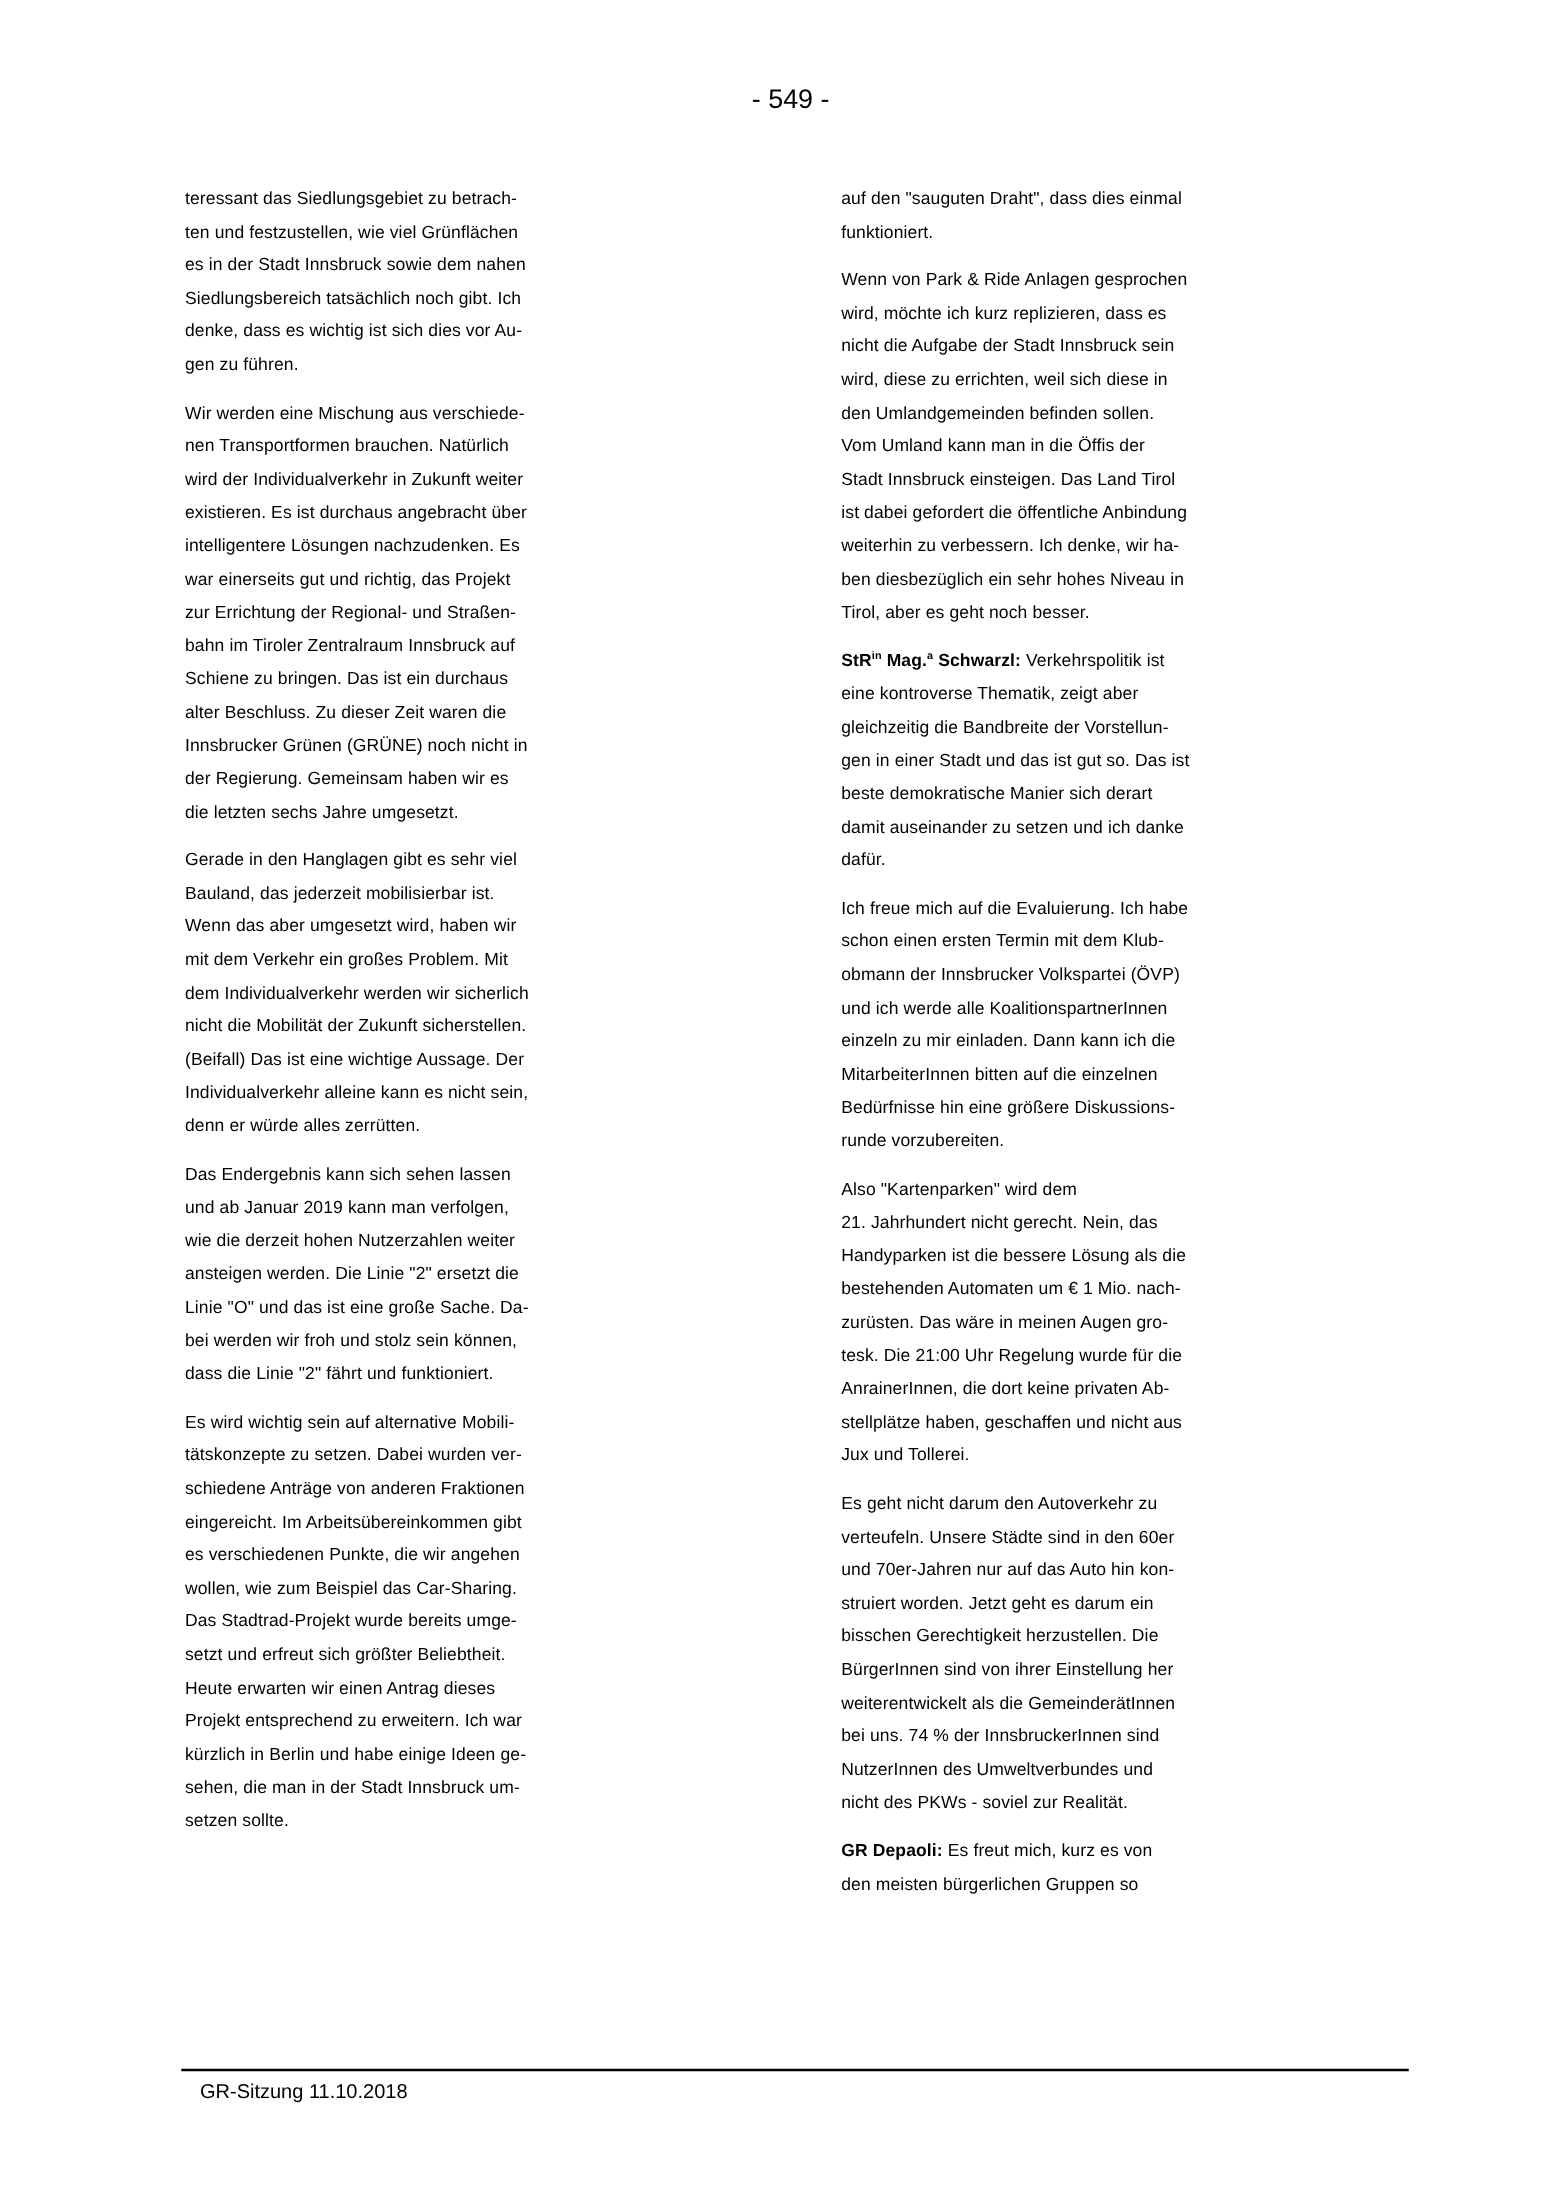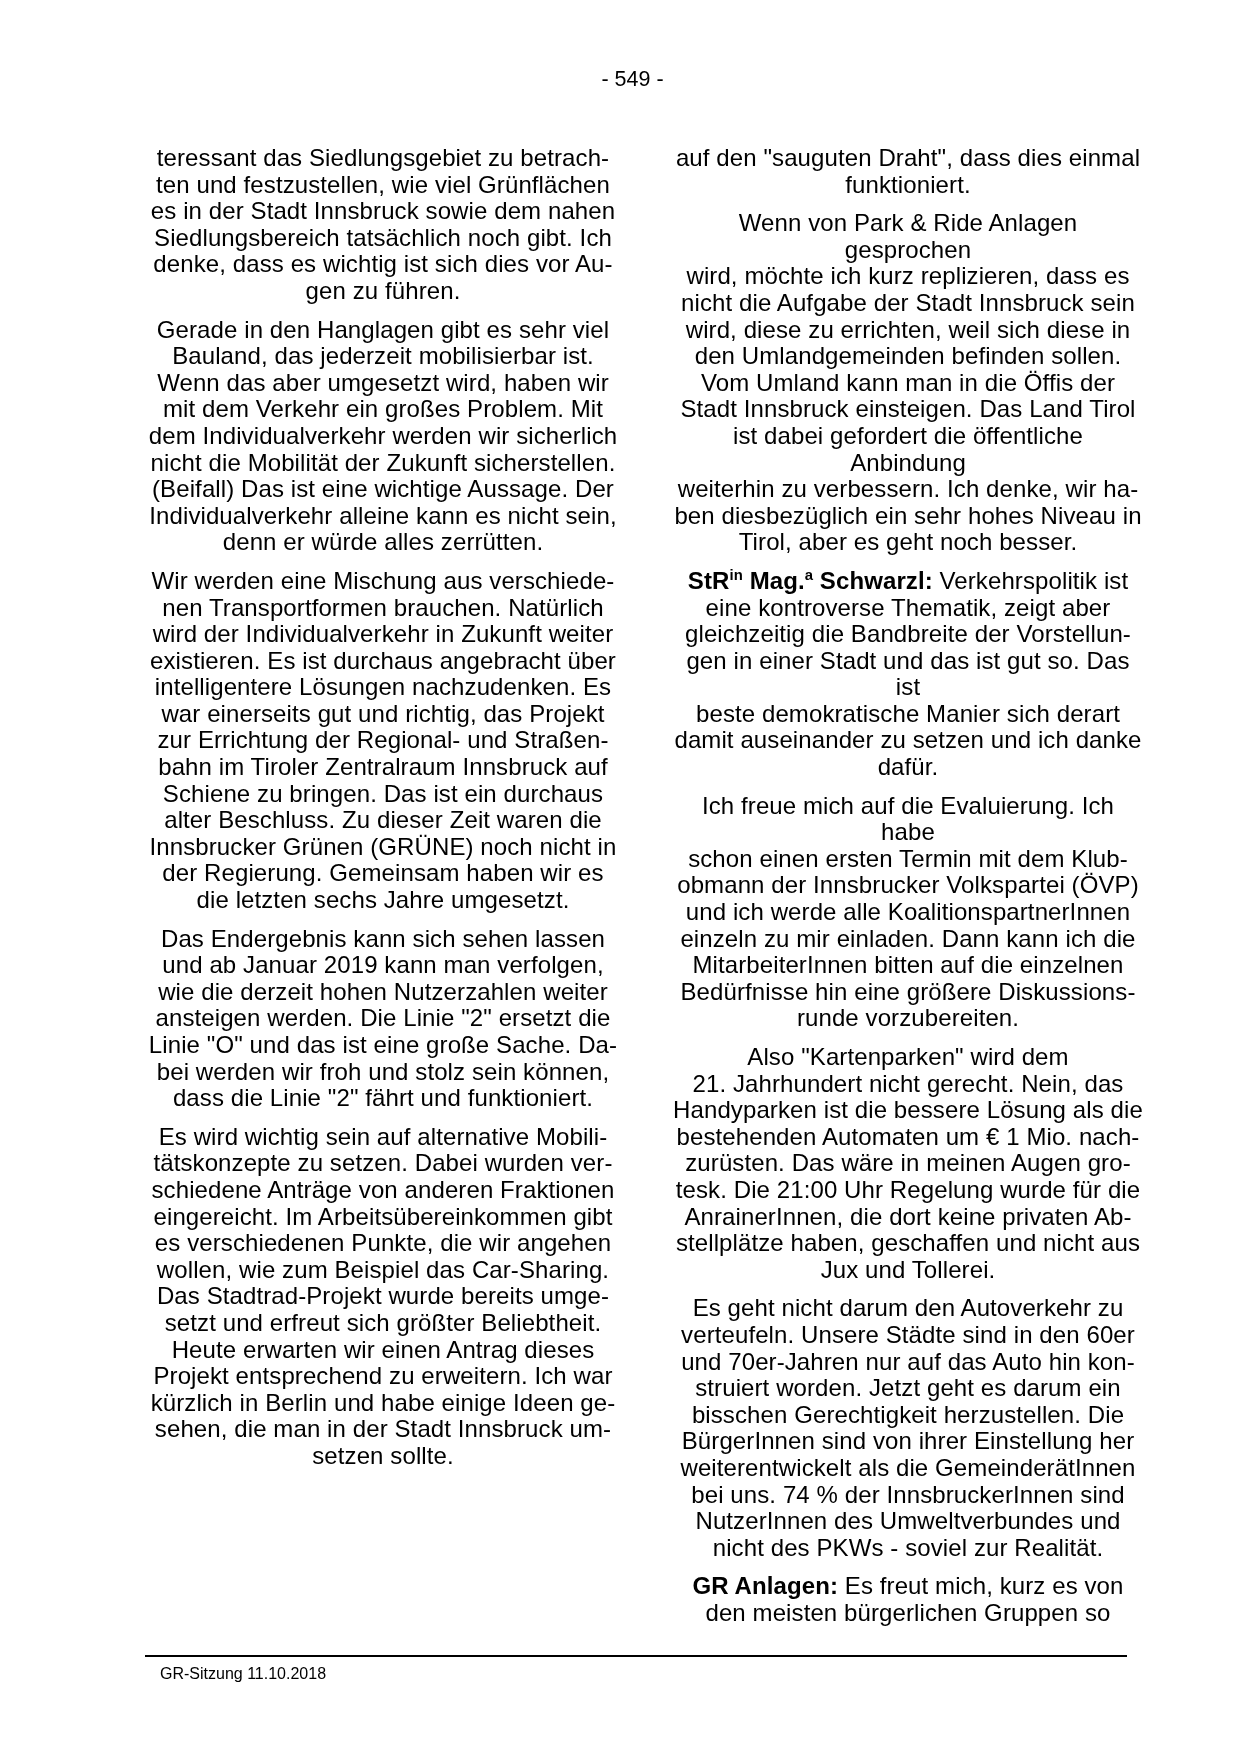--- a/index.html
+++ b/index.html
@@ -30,25 +30,24 @@
     top: 145px;
     left: 148px;
     display: flex;
     gap: 55px;
   }
   .col {
     width: 470px;
   }
   .para {
     margin: 0 0 12px 0;
-    font-size: 24px;
+    font-size: 14px;
     line-height: 26.6px;
     white-space: pre-line;
     letter-spacing: 0.1px;
-    text-align: center;
   }
   .para b {
     font-weight: bold;
     margin-top: 25px;
   }
   .para sup {
     font-size: 0.62em;
     line-height: 0;
     vertical-align: super;
     font-weight: bold;
@@ -78,42 +77,42 @@
 
   <div class="content">
 
     <div class="col">
       <p class="para">teressant das Siedlungsgebiet zu betrach-
 ten und festzustellen, wie viel Grünflächen
 es in der Stadt Innsbruck sowie dem nahen
 Siedlungsbereich tatsächlich noch gibt. Ich
 denke, dass es wichtig ist sich dies vor Au-
 gen zu führen.</p>
-      <p class="para">Gerade in den Hanglagen gibt es sehr viel
-Bauland, das jederzeit mobilisierbar ist.
-Wenn das aber umgesetzt wird, haben wir
-mit dem Verkehr ein großes Problem. Mit
-dem Individualverkehr werden wir sicherlich
-nicht die Mobilität der Zukunft sicherstellen.
-(Beifall) Das ist eine wichtige Aussage. Der
-Individualverkehr alleine kann es nicht sein,
-denn er würde alles zerrütten.</p>
       <p class="para">Wir werden eine Mischung aus verschiede-
 nen Transportformen brauchen. Natürlich
 wird der Individualverkehr in Zukunft weiter
 existieren. Es ist durchaus angebracht über
 intelligentere Lösungen nachzudenken. Es
 war einerseits gut und richtig, das Projekt
 zur Errichtung der Regional- und Straßen-
 bahn im Tiroler Zentralraum Innsbruck auf
 Schiene zu bringen. Das ist ein durchaus
 alter Beschluss. Zu dieser Zeit waren die
 Innsbrucker Grünen (GRÜNE) noch nicht in
 der Regierung. Gemeinsam haben wir es
 die letzten sechs Jahre umgesetzt.</p>
+      <p class="para">Gerade in den Hanglagen gibt es sehr viel
+Bauland, das jederzeit mobilisierbar ist.
+Wenn das aber umgesetzt wird, haben wir
+mit dem Verkehr ein großes Problem. Mit
+dem Individualverkehr werden wir sicherlich
+nicht die Mobilität der Zukunft sicherstellen.
+(Beifall) Das ist eine wichtige Aussage. Der
+Individualverkehr alleine kann es nicht sein,
+denn er würde alles zerrütten.</p>
       <p class="para">Das Endergebnis kann sich sehen lassen
 und ab Januar 2019 kann man verfolgen,
 wie die derzeit hohen Nutzerzahlen weiter
 ansteigen werden. Die Linie "2" ersetzt die
 Linie "O" und das ist eine große Sache. Da-
 bei werden wir froh und stolz sein können,
 dass die Linie "2" fährt und funktioniert.</p>
       <p class="para">Es wird wichtig sein auf alternative Mobili-
 tätskonzepte zu setzen. Dabei wurden ver-
 schiedene Anträge von anderen Fraktionen
@@ -170,21 +169,21 @@
       <p class="para">Es geht nicht darum den Autoverkehr zu
 verteufeln. Unsere Städte sind in den 60er
 und 70er-Jahren nur auf das Auto hin kon-
 struiert worden. Jetzt geht es darum ein
 bisschen Gerechtigkeit herzustellen. Die
 BürgerInnen sind von ihrer Einstellung her
 weiterentwickelt als die GemeinderätInnen
 bei uns. 74 % der InnsbruckerInnen sind
 NutzerInnen des Umweltverbundes und
 nicht des PKWs - soviel zur Realität.</p>
-      <p class="para"><b>GR Anlagen:</b><span> Es freut mich, kurz es von
+      <p class="para"><b>GR Depaoli:</b><span> Es freut mich, kurz es von
 den meisten bürgerlichen Gruppen so</span></p>
     </div>
 
   </div>
 
   <div class="footer-divider"></div>
   <div class="footer-text">GR-Sitzung 11.10.2018</div>
 
 </div>
 

